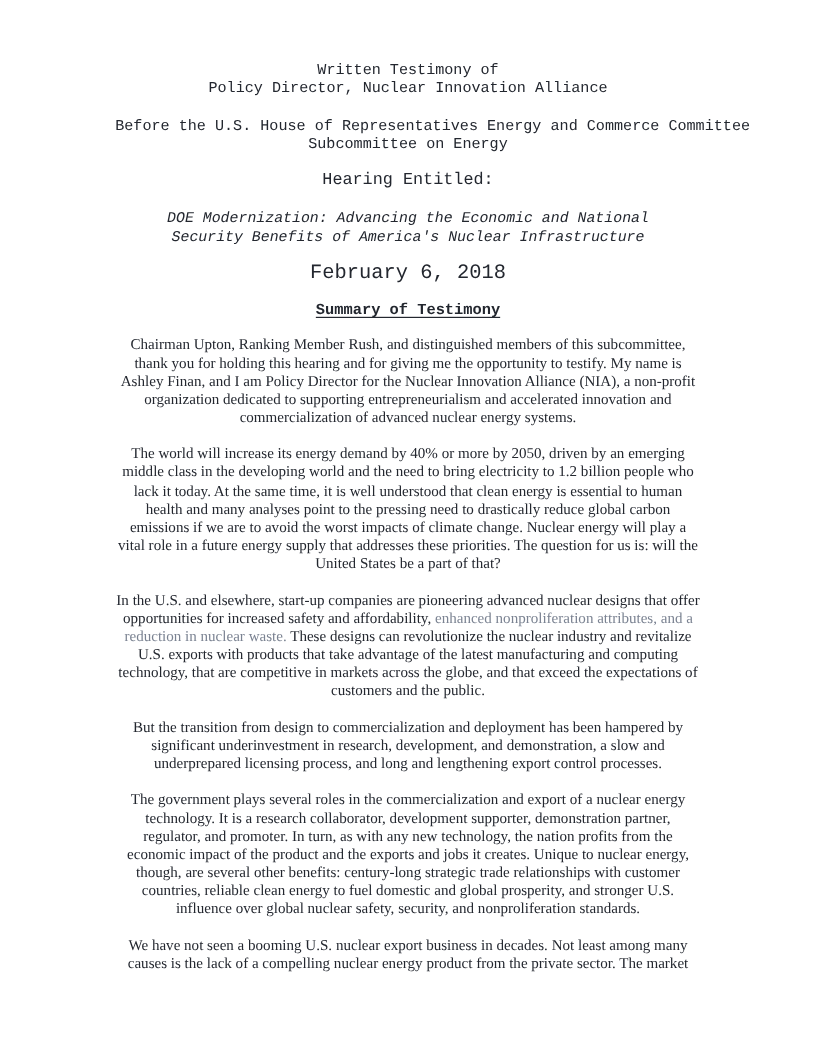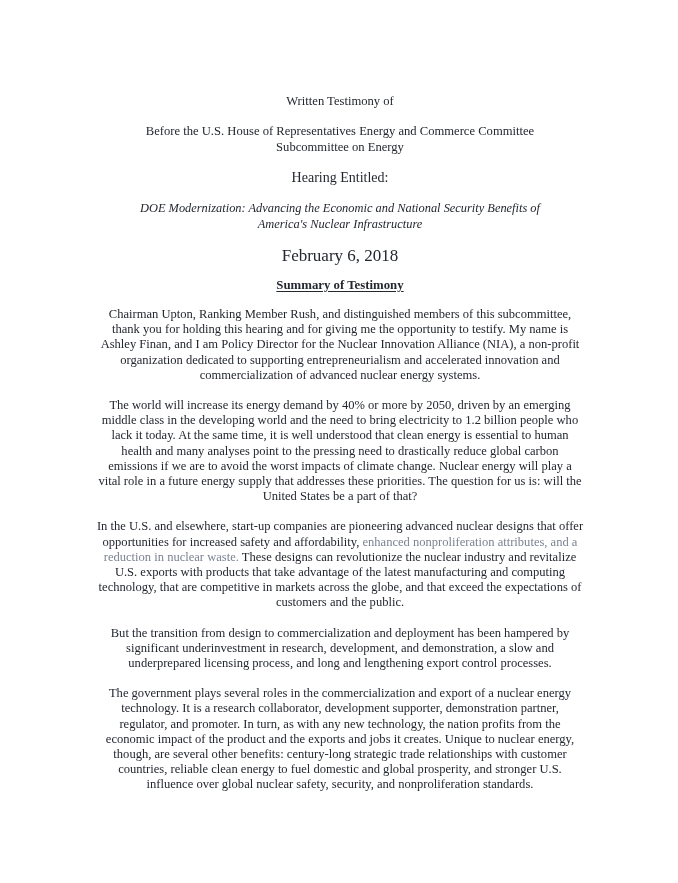--- a/index.html
+++ b/index.html
@@ -75,22 +75,23 @@
   .faded {
     color: #7b8392;
   }
 </style>
 </head>
 <body>
 
 <div class="page">
   <div class="content">
 
-    <div class="head-block" style="padding-top:94px;">
+    <div class="head-block" style="padding-top:52px;font-family:Liberation Mono, monospace;">
       <div class="head-line">Written Testimony of</div>
+      <div class="head-line">Policy Director, Nuclear Innovation Alliance</div>
 
       <div class="head-gap"></div>
 
       <div class="head-line">Before the U.S. House of Representatives Energy and Commerce Committee</div>
       <div class="head-line">Subcommittee on Energy</div>
 
       <div class="head-gap"></div>
 
       <div class="hearing-label">Hearing Entitled:</div>
 
@@ -106,16 +107,17 @@
 
       <div class="summary-title">Summary of Testimony</div>
     </div>
 
     <div class="body-block">
       <p class="para">Chairman Upton, Ranking Member Rush, and distinguished members of this subcommittee, thank you for holding this hearing and for giving me the opportunity to testify. My name is Ashley Finan, and I am Policy Director for the Nuclear Innovation Alliance (NIA), a non-profit organization dedicated to supporting entrepreneurialism and accelerated innovation and commercialization of advanced nuclear energy systems.</p>
       <p class="para">The world will increase its energy demand by 40% or more by 2050, driven by an emerging middle class in the developing world and the need to bring electricity to 1.2 billion people who lack it today. At the same time, it is well understood that clean energy is essential to human health and many analyses point to the pressing need to drastically reduce global carbon emissions if we are to avoid the worst impacts of climate change. Nuclear energy will play a vital role in a future energy supply that addresses these priorities. The question for us is: will the United States be a part of that?</p>
       <p class="para"><span>In the U.S. and elsewhere, start-up companies are pioneering advanced nuclear designs that offer opportunities for increased safety and affordability, </span><span class="faded">enhanced nonproliferation attributes, and a reduction in nuclear waste.</span><span> These designs can revolutionize the nuclear industry and revitalize U.S. exports with products that take advantage of the latest manufacturing and computing technology, that are competitive in markets across the globe, and that exceed the expectations of customers and the public.</span></p>
       <p class="para">But the transition from design to commercialization and deployment has been hampered by significant underinvestment in research, development, and demonstration, a slow and underprepared licensing process, and long and lengthening export control processes.</p>
       <p class="para">The government plays several roles in the commercialization and export of a nuclear energy technology. It is a research collaborator, development supporter, demonstration partner, regulator, and promoter. In turn, as with any new technology, the nation profits from the economic impact of the product and the exports and jobs it creates. Unique to nuclear energy, though, are several other benefits: century-long strategic trade relationships with customer countries, reliable clean energy to fuel domestic and global prosperity, and stronger U.S. influence over global nuclear safety, security, and nonproliferation standards.</p>
+      <p class="para">We have not seen a booming U.S. nuclear export business in decades. Not least among many causes is the lack of a compelling nuclear energy product from the private sector. The market</p>
     </div>
 
   </div>
 </div>
 
 </body></html>

